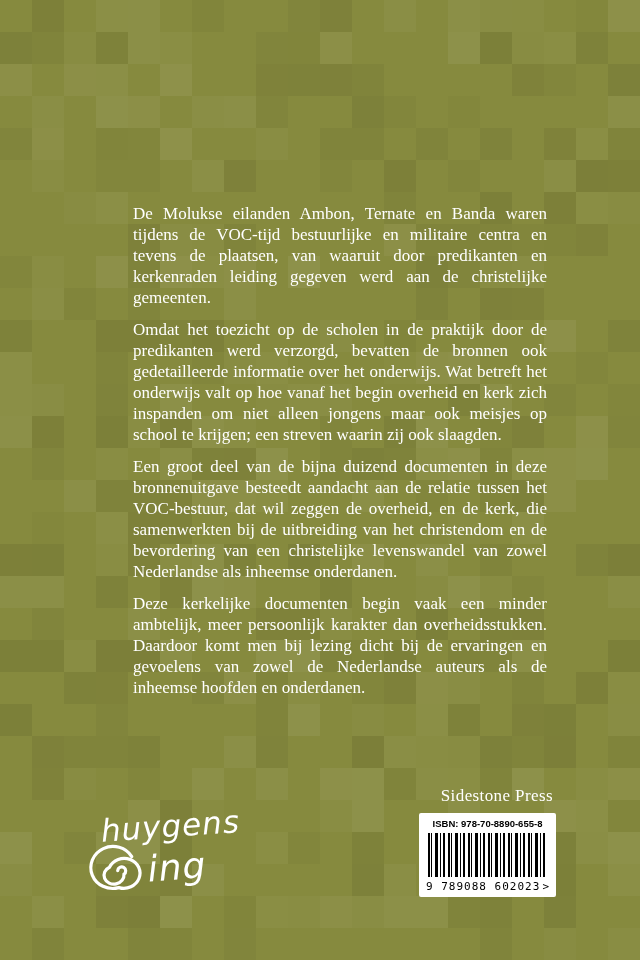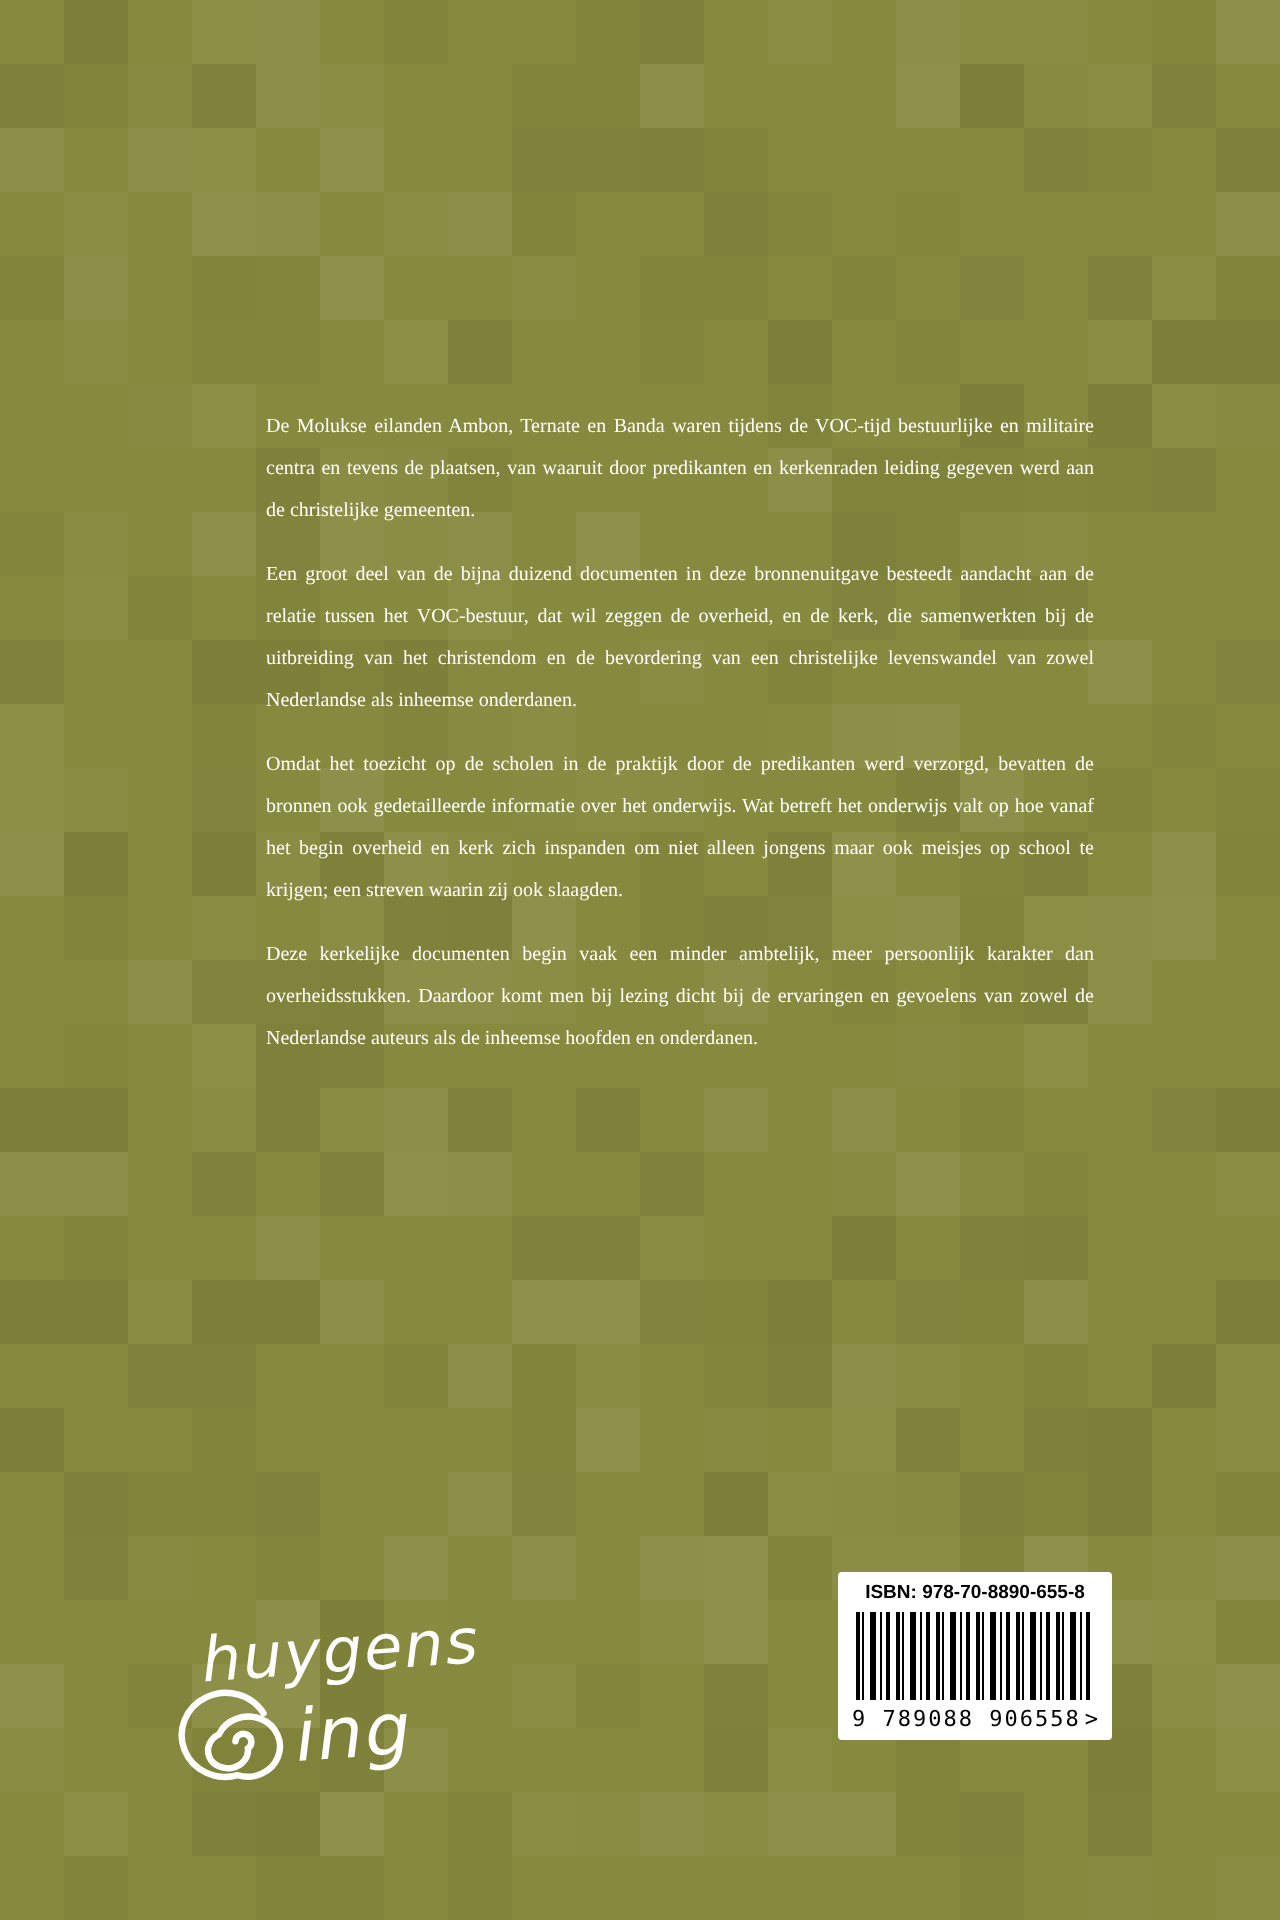--- a/index.html
+++ b/index.html
@@ -18,21 +18,21 @@
     left:133px;top:203px;width:414px;
     text-align:justify;
   }
   .title{
     font-weight:bold;
     font-size:15.5px;
     line-height:21px;
     margin:0 0 16px 0;
   }
   .content p{
-    font-size:10px;
+    font-size:17px;
     line-height:21px;
     margin:0 0 11px 0;
   }
 
   
   .publisher-block{
     position:absolute;
     right:84px;top:786px;width:137px;
   }
   .publisher{
@@ -453,31 +453,32 @@
       <div style="position:absolute;left:128px;top:928px;width:32px;height:32px;background:rgba(0,0,0,0.043)"></div>
       <div style="position:absolute;left:160px;top:928px;width:32px;height:32px;background:rgba(0,0,0,0.036)"></div>
       <div style="position:absolute;left:224px;top:928px;width:32px;height:32px;background:rgba(0,0,0,0.030)"></div>
       <div style="position:absolute;left:480px;top:928px;width:32px;height:32px;background:rgba(0,0,0,0.041)"></div>
       <div style="position:absolute;left:544px;top:928px;width:32px;height:32px;background:rgba(255,255,255,0.023)"></div>
       <div style="position:absolute;left:608px;top:928px;width:32px;height:32px;background:rgba(255,255,255,0.026)"></div>
     </div>
 
   <div class="content">
     <p>De Molukse eilanden Ambon, Ternate en Banda waren tijdens de VOC-tijd bestuurlijke en militaire centra en tevens de plaatsen, van waaruit door predikanten en kerkenraden leiding gegeven werd aan de christelijke gemeenten.</p>
+    <p>Omdat het toezicht op de scholen in de praktijk door de predikanten werd verzorgd, bevatten de bronnen ook gedetailleerde informatie over het onderwijs. Wat betreft het onderwijs valt op hoe vanaf het begin overheid en kerk zich inspanden om niet alleen jongens maar ook meisjes op school te krijgen; een streven waarin zij ook slaagden.</p>
     <p>Een groot deel van de bijna duizend documenten in deze bronnenuitgave besteedt aandacht aan de relatie tussen het VOC-bestuur, dat wil zeggen de overheid, en de kerk, die samenwerkten bij de uitbreiding van het christendom en de bevordering van een christelijke levenswandel van zowel Nederlandse als inheemse onderdanen.</p>
-    <p>Omdat het toezicht op de scholen in de praktijk door de predikanten werd verzorgd, bevatten de bronnen ook gedetailleerde informatie over het onderwijs. Wat betreft het onderwijs valt op hoe vanaf het begin overheid en kerk zich inspanden om niet alleen jongens maar ook meisjes op school te krijgen; een streven waarin zij ook slaagden.</p>
     <p>Deze kerkelijke documenten begin vaak een minder ambtelijk, meer persoonlijk karakter dan overheidsstukken. Daardoor komt men bij lezing dicht bij de ervaringen en gevoelens van zowel de Nederlandse auteurs als de inheemse hoofden en onderdanen.</p>
   </div>
 
   <div class="publisher-block">
+    <div class="publisher">Sidestone Press</div>
     <div class="barcode-box">
       <div class="isbn-label">ISBN: 978-70-8890-655-8</div>
       <div class="bars"></div>
       <div class="digits-row">
-        <span class="digits">9 789088 906558</span>
+        <span class="digits">9 789088 602023</span>
         <span class="digit-suffix">&gt;</span>
       </div>
     </div>
   </div>
 
   <div class="logo">
     <span class="logo-word1">huygens</span>
     <div class="logo-row">
       <svg class="spiral" width="58" height="58" viewBox="0 0 58 58">
         <path d="M30 29

